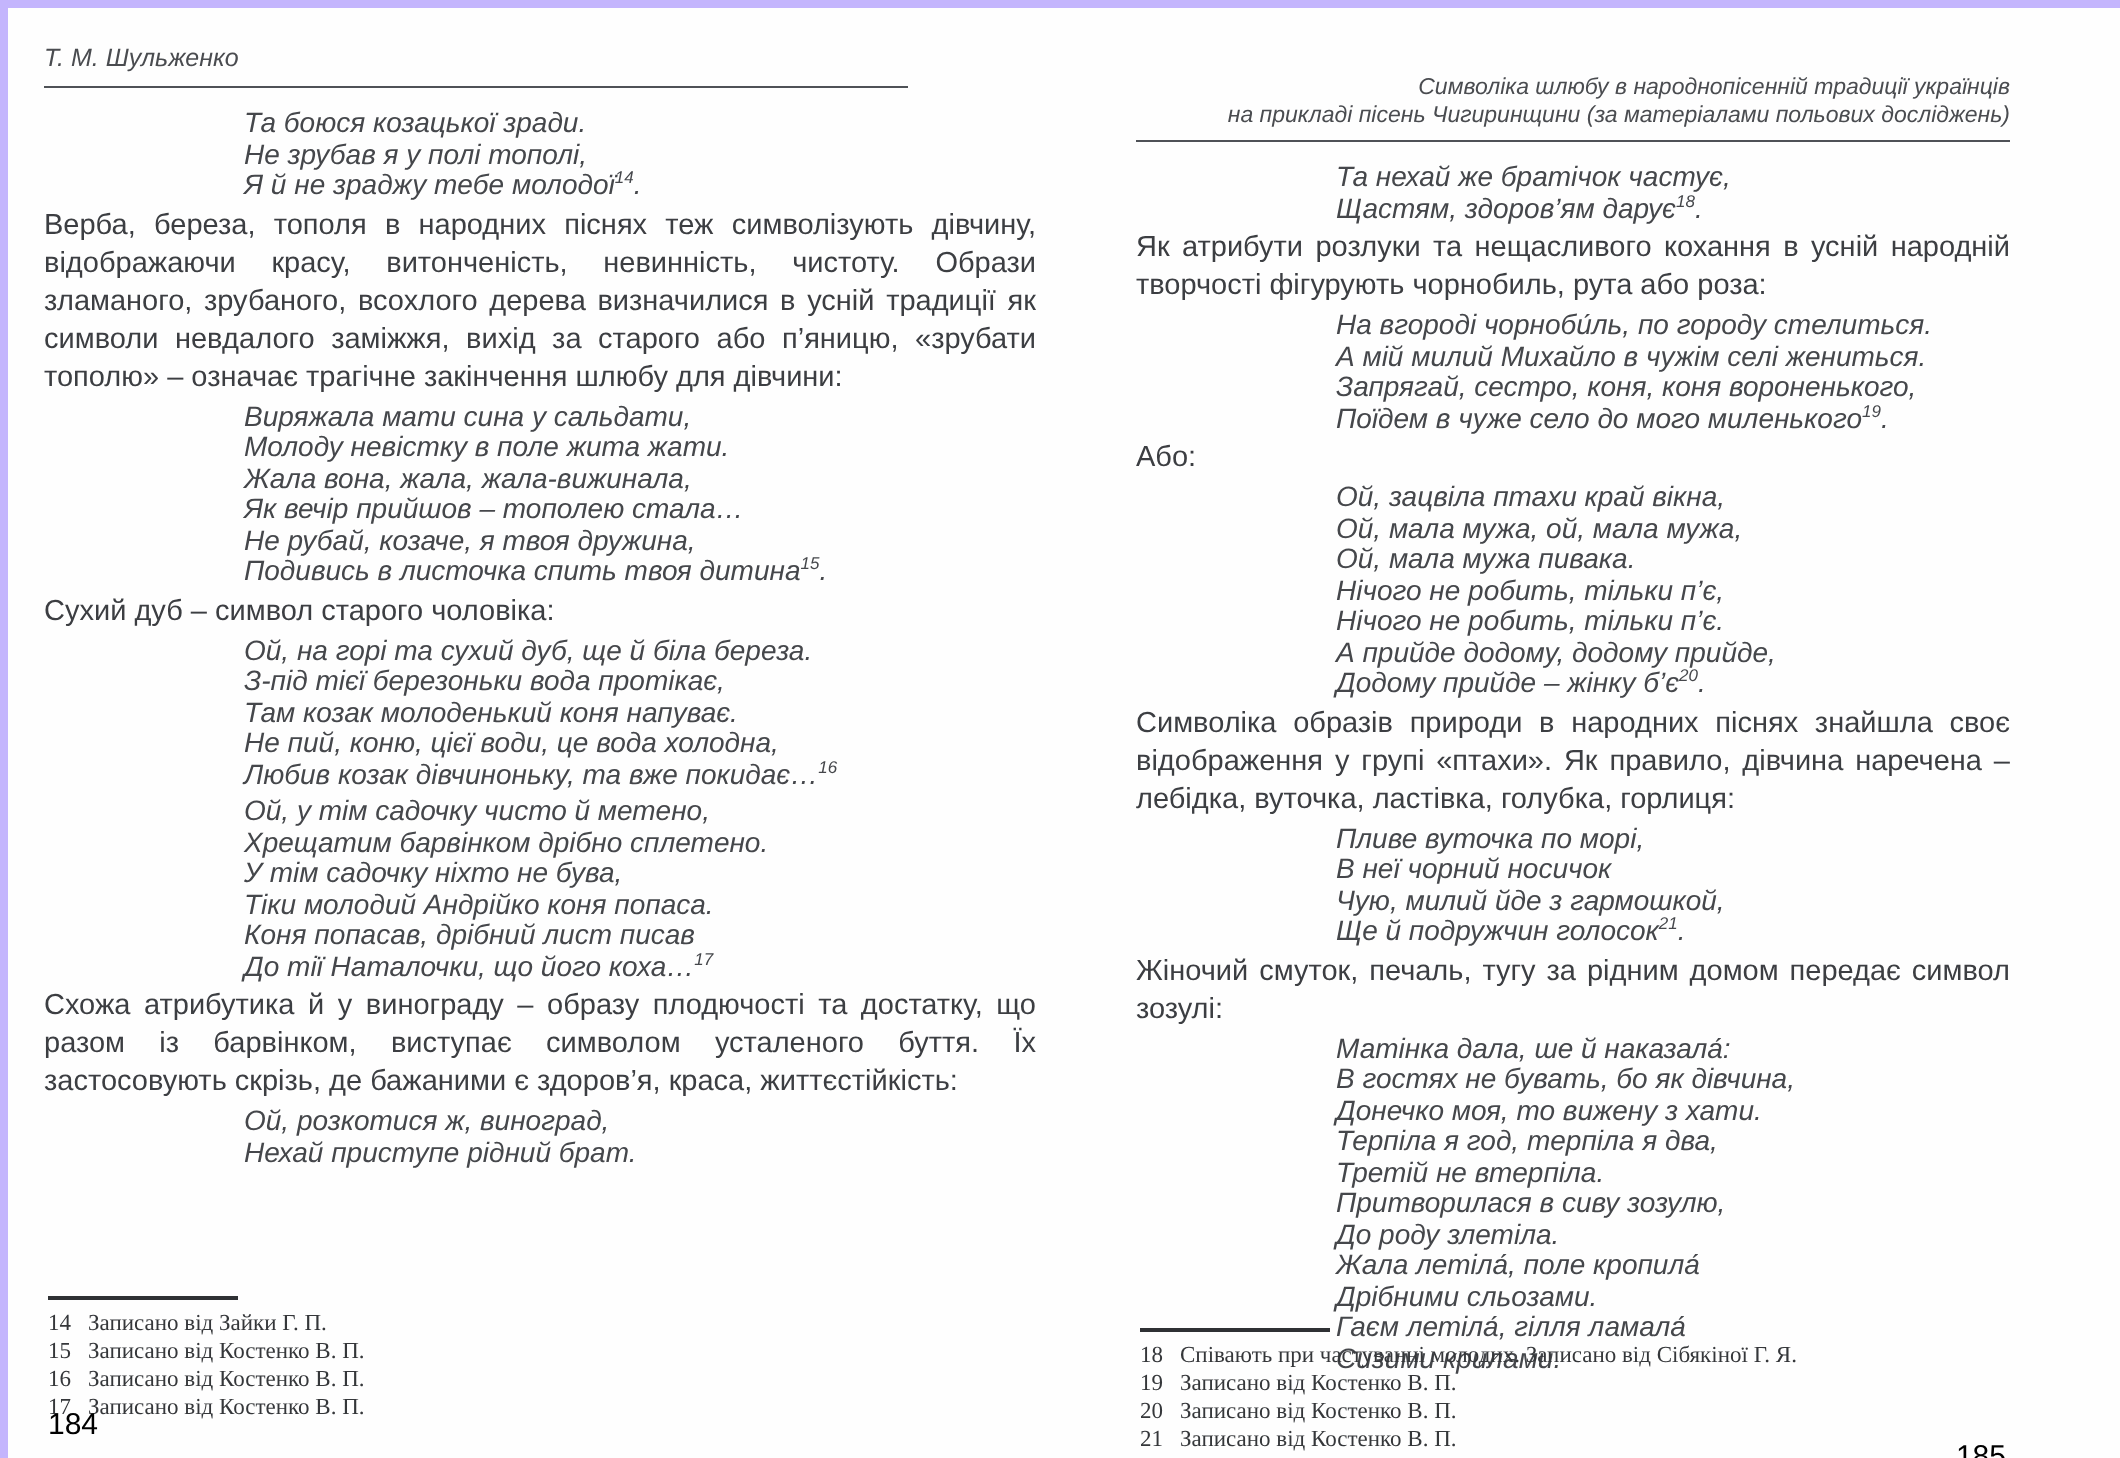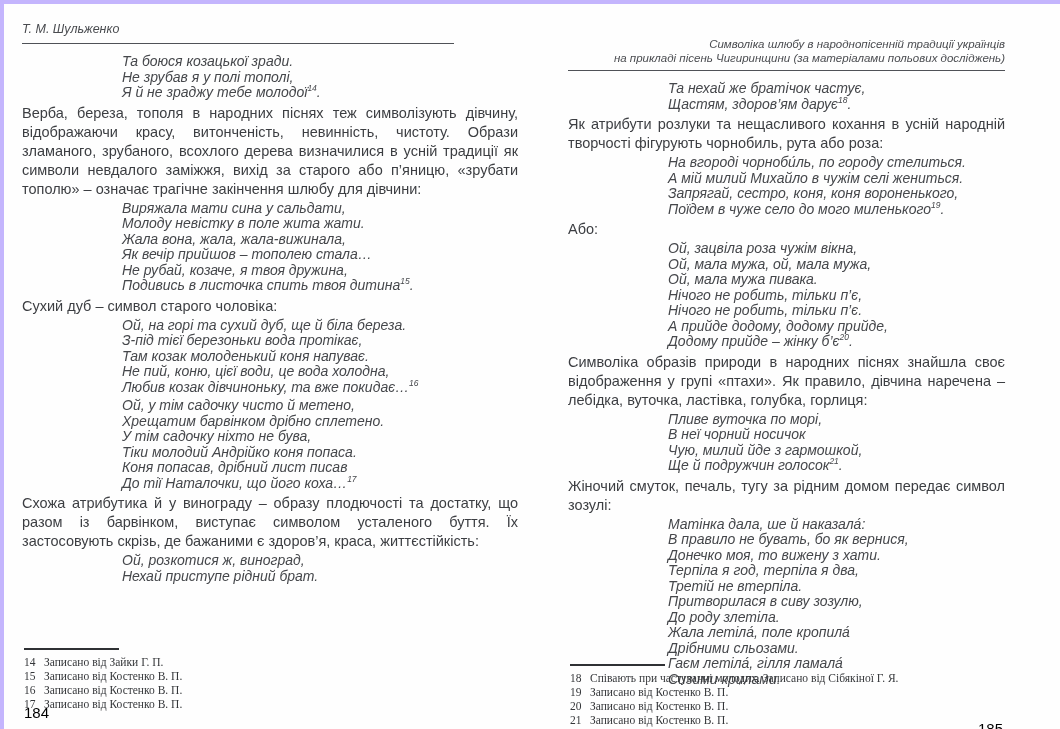--- a/index.html
+++ b/index.html
@@ -158,39 +158,39 @@
         </div>
         <div class="para">Як атрибути розлуки та нещасливого кохання в усній народній творчості фігурують чорнобиль, рута або роза:</div>
         <div class="verse">
           <div class="verse-line"><span>На вгороді чорноби́ль, по городу стелиться.</span></div>
           <div class="verse-line"><span>А мій милий Михайло в чужім селі жениться.</span></div>
           <div class="verse-line"><span>Запрягай, сестро, коня, коня вороненького,</span></div>
           <div class="verse-line"><span>Поїдем в чуже село до мого миленького</span><sup class="fn-ref">19</sup><span>.</span></div>
         </div>
         <div class="para">Або:</div>
         <div class="verse">
-          <div class="verse-line"><span>Ой, зацвіла роза чужім вікна,</span></div>
+          <div class="verse-line"><span>Ой, зацвіла птахи край вікна,</span></div>
           <div class="verse-line"><span>Ой, мала мужа, ой, мала мужа,</span></div>
           <div class="verse-line"><span>Ой, мала мужа пивака.</span></div>
           <div class="verse-line"><span>Нічого не робить, тільки п’є,</span></div>
           <div class="verse-line"><span>Нічого не робить, тільки п’є.</span></div>
           <div class="verse-line"><span>А прийде додому, додому прийде,</span></div>
           <div class="verse-line"><span>Додому прийде – жінку б’є</span><sup class="fn-ref">20</sup><span>.</span></div>
         </div>
         <div class="para">Символіка образів природи в народних піснях знайшла своє відображення у групі «птахи». Як правило, дівчина наречена – лебідка, вуточка, ластівка, голубка, горлиця:</div>
         <div class="verse">
           <div class="verse-line"><span>Пливе вуточка по морі,</span></div>
           <div class="verse-line"><span>В неї чорний носичок</span></div>
           <div class="verse-line"><span>Чую, милий йде з гармошкой,</span></div>
           <div class="verse-line"><span>Ще й подружчин голосок</span><sup class="fn-ref">21</sup><span>.</span></div>
         </div>
         <div class="para">Жіночий смуток, печаль, тугу за рідним домом передає символ зозулі:</div>
         <div class="verse">
           <div class="verse-line"><span>Матінка дала, ше й наказала́:</span></div>
-          <div class="verse-line"><span>В правило не бувать, бо як вернися,</span></div>
+          <div class="verse-line"><span>В гостях не бувать, бо як дівчина,</span></div>
           <div class="verse-line"><span>Донечко моя, то вижену з хати.</span></div>
           <div class="verse-line"><span>Терпіла я год, терпіла я два,</span></div>
           <div class="verse-line"><span>Третій не втерпіла.</span></div>
           <div class="verse-line"><span>Притворилася в сиву зозулю,</span></div>
           <div class="verse-line"><span>До роду злетіла.</span></div>
           <div class="verse-line"><span>Жала летіла́, поле кропила́</span></div>
           <div class="verse-line"><span>Дрібними сльозами.</span></div>
           <div class="verse-line"><span>Гаєм летіла́, гілля ламала́</span></div>
           <div class="verse-line"><span>Сизими крилами.</span></div>
         </div>

